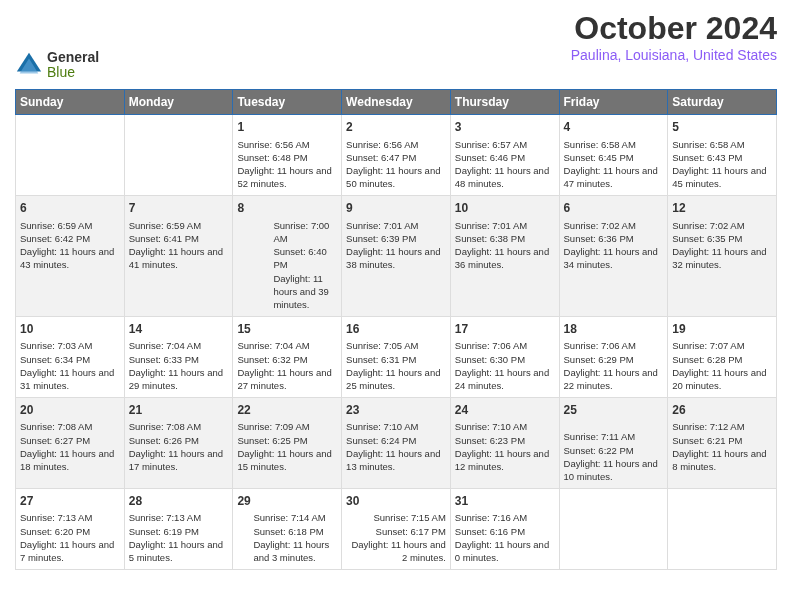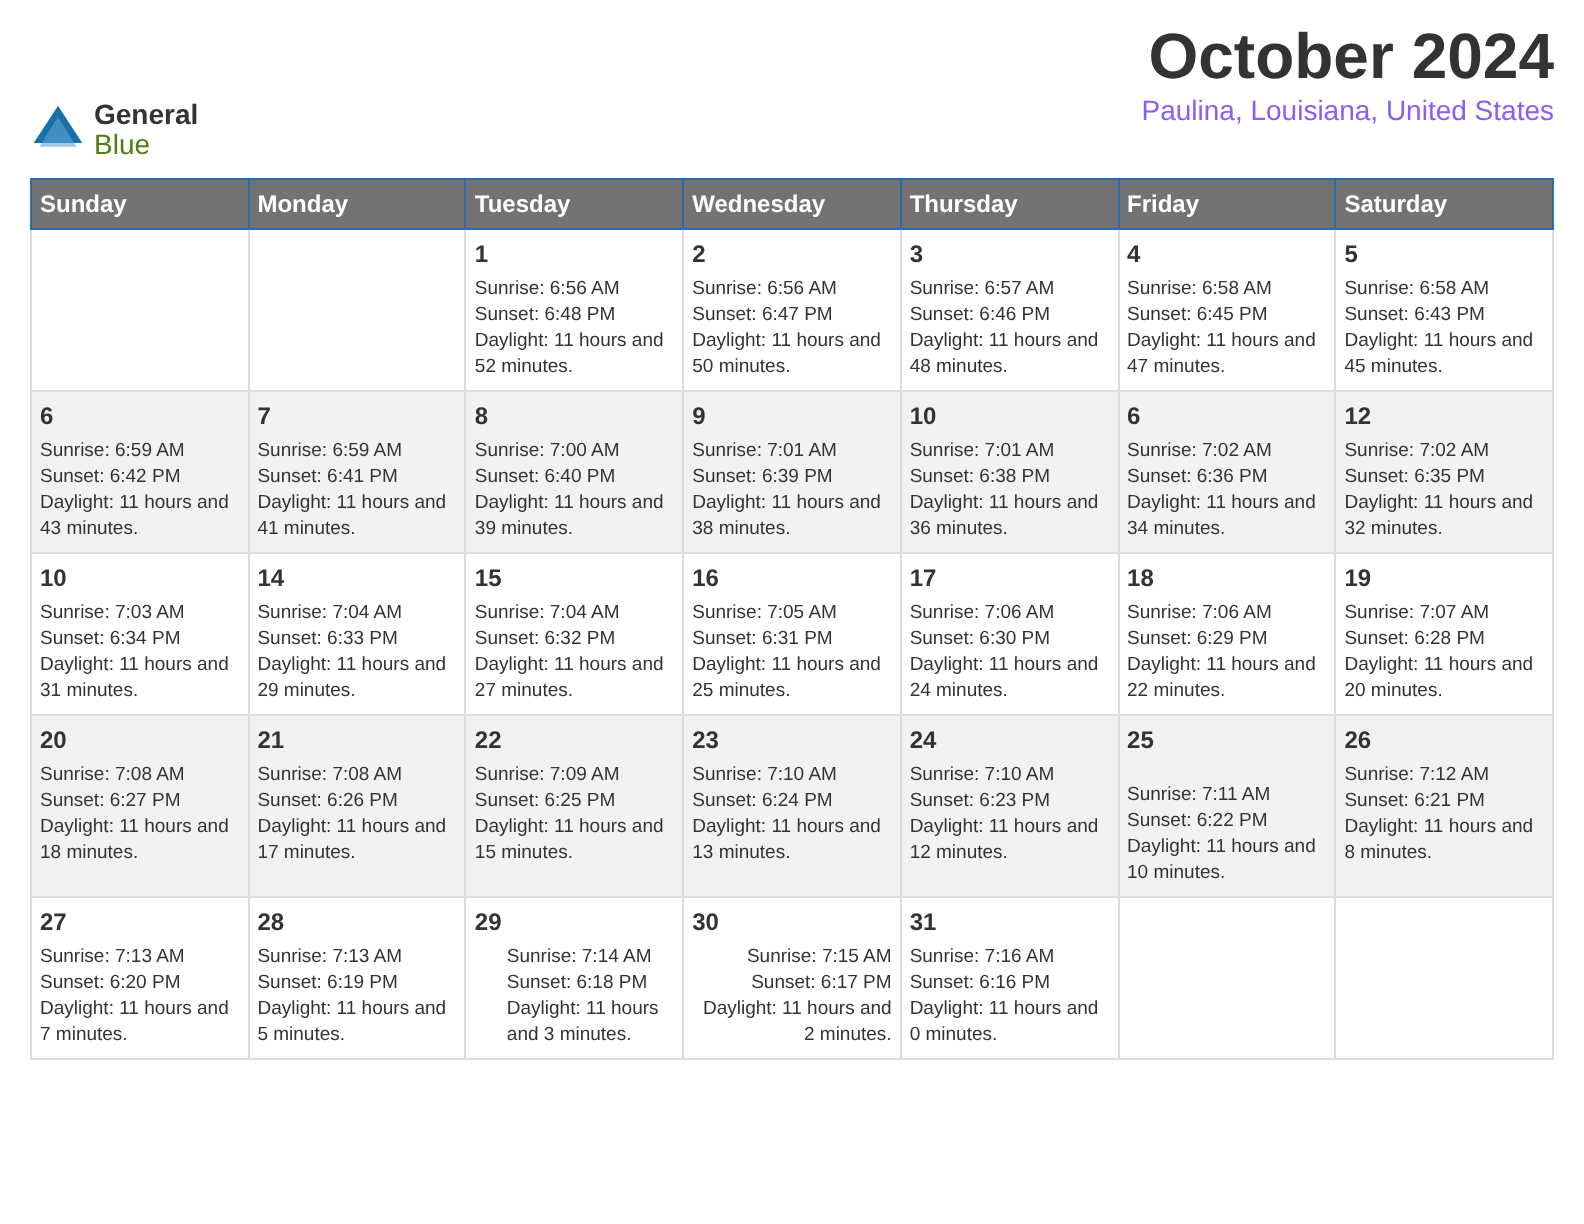--- a/index.html
+++ b/index.html
@@ -178,21 +178,21 @@
 Daylight: 11 hours and 43 minutes.</div>
           </td>
           <td>
             <span class="day-num">7</span>
             <div class="day-info" style="white-space: pre-line;">Sunrise: 6:59 AM
 Sunset: 6:41 PM
 Daylight: 11 hours and 41 minutes.</div>
           </td>
           <td>
             <span class="day-num">8</span>
-            <div class="day-info" style="white-space: pre-line;">Sunrise: 7:00 AM
+            <div class="day-info" style="white-space: pre-line; margin-left: 36px;">Sunrise: 7:00 AM
 Sunset: 6:40 PM
 Daylight: 11 hours and 39 minutes.</div>
           </td>
           <td>
             <span class="day-num">9</span>
             <div class="day-info" style="white-space: pre-line;">Sunrise: 7:01 AM
 Sunset: 6:39 PM
 Daylight: 11 hours and 38 minutes.</div>
           </td>
           <td>

